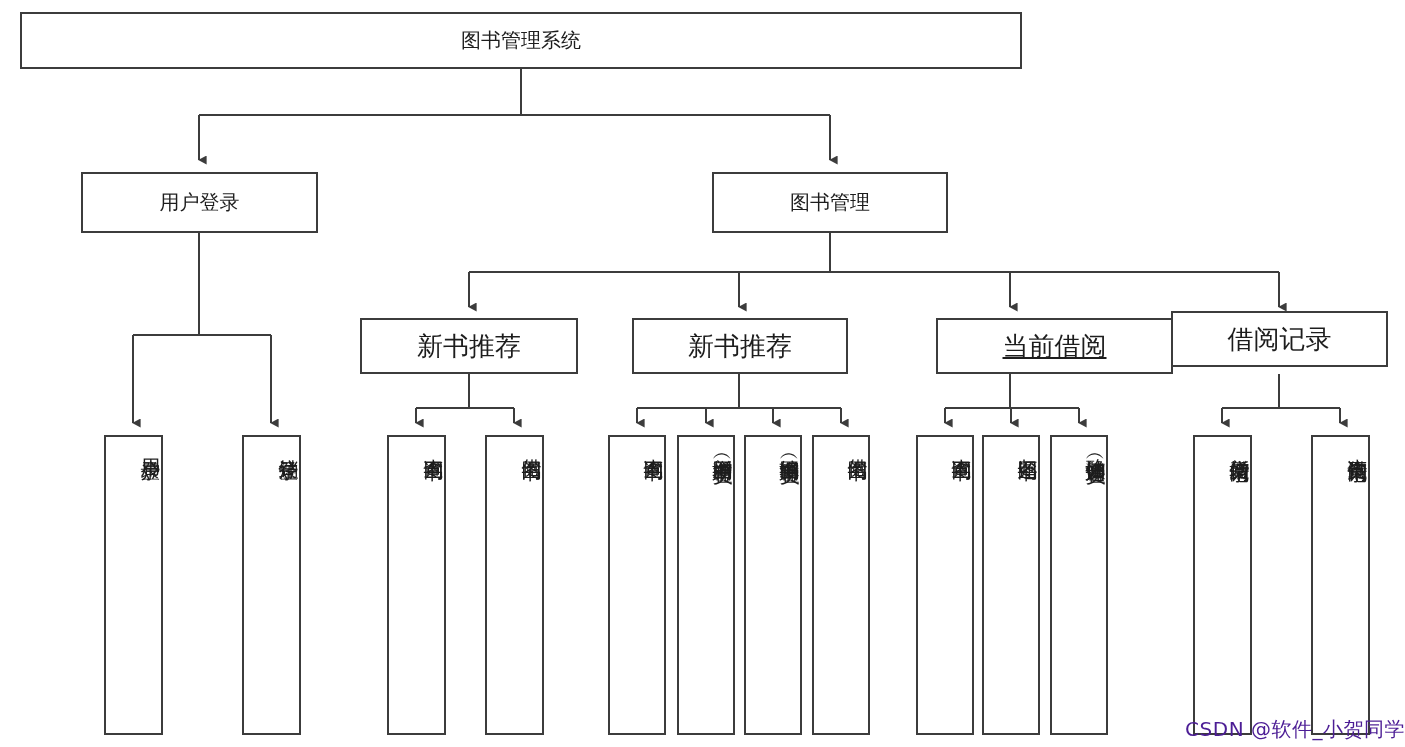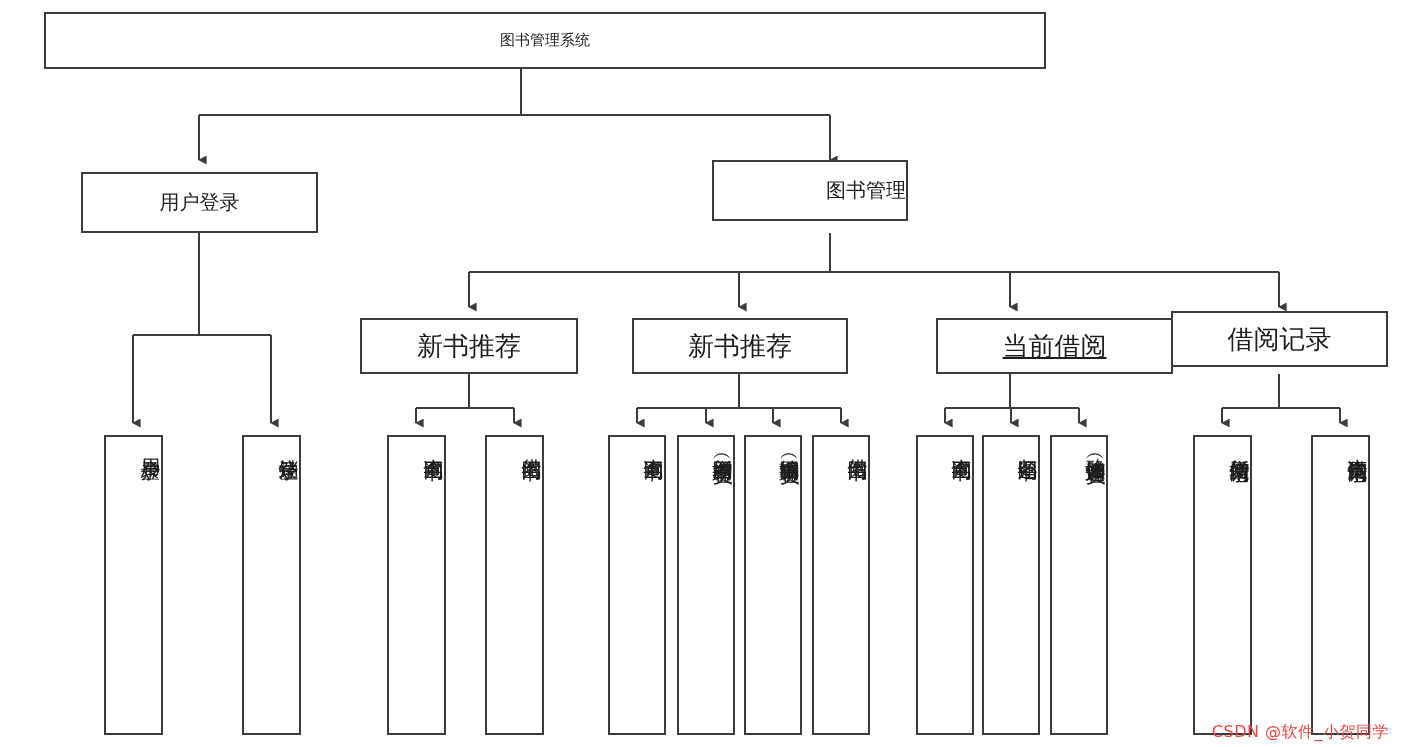--- a/index.html
+++ b/index.html
@@ -31,23 +31,22 @@
     box-sizing: border-box;
     background: #ffffff;
     border: 2.5px solid #3c3c3c;
     display: flex;
     align-items: center;
     justify-content: center;
     color: #1d1d1d;
     overflow: hidden;
   }
   .node-box.root-node {
-    font-size: 15px;
+    font-size: 20px;
     border-width: 2.5px;
-    margin-left: 24px;
   }
   .node-box.level1-node {
     font-size: 20px;
   }
   .node-box.level2-node {
     font-size: 26px;
     justify-content: center;
   }
   .node-box.leaf-node {
     font-size: 20px;
@@ -66,24 +65,24 @@
   .leaf-node .node-label {
     text-align: left;
   }
   .level2-node .node-label,
   .level1-node .node-label,
   .root-node .node-label {
     white-space: nowrap;
   }
   #watermark {
     position: absolute;
-    right: 16px;
+    right: 0;
     bottom: 4px;
-    font-size: 16px;
-    color: #ef4444;
+    font-size: 20px;
+    color: #4c1d95;
     letter-spacing: 0.5px;
     white-space: nowrap;
     pointer-events: none;
   }
 </style>
 </head>
 <body>
 
 <div id="diagram-root">
 
@@ -143,21 +142,21 @@
     </g>
   </svg>
 
   <div class="node-box root-node" style="left:20px; top:12px; width:1002px; height:57px;">
     <span class="node-label">图书管理系统</span>
   </div>
 
   <div class="node-box level1-node" style="left:81px; top:172px; width:237px; height:61px;">
     <span class="node-label">用户登录</span>
   </div>
-  <div class="node-box level1-node" style="left:712px; top:160px; width:196px; height:61px;justify-content:flex-end;">
+  <div class="node-box level1-node" style="left:712px; top:172px; width:236px; height:61px;">
     <span class="node-label">图书管理</span>
   </div>
 
   <div class="node-box level2-node" style="left:360px; top:318px; width:218px; height:56px;">
     <span class="node-label">新书推荐</span>
   </div>
   <div class="node-box level2-node" style="left:632px; top:318px; width:216px; height:56px;">
     <span class="node-label">新书推荐</span>
   </div>
   <div class="node-box level2-node" style="left:936px; top:318px; width:237px; height:56px;text-decoration:underline;">

